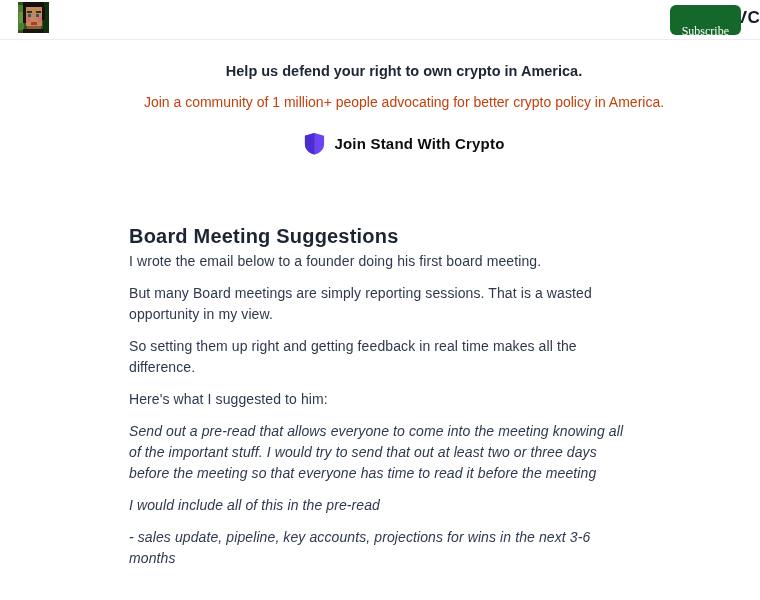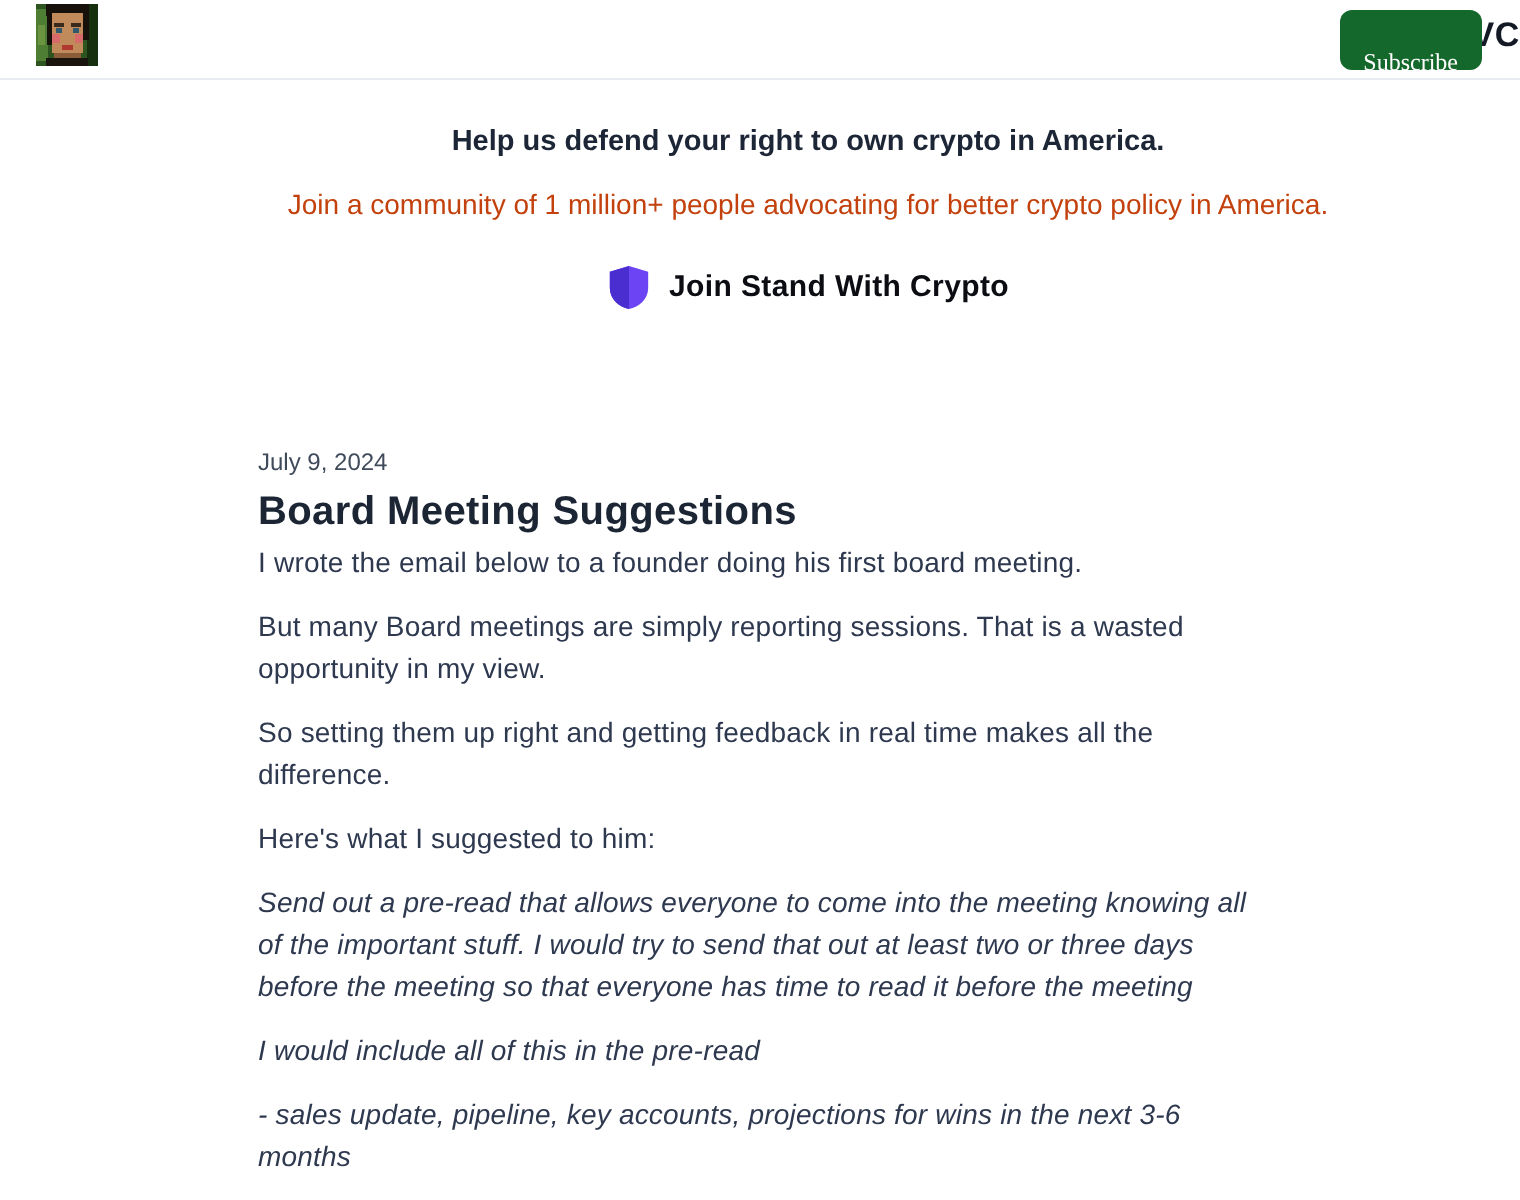--- a/index.html
+++ b/index.html
@@ -150,21 +150,20 @@
   <a class="banner-cta">
     <svg class="shield" viewBox="0 0 24 24">
       <path d="M12 1 L22 4 V12.5 C22 18.5 17.2 22.3 12 23.5 C6.8 22.3 2 18.5 2 12.5 V4 Z" fill="#6d44f3"></path>
       <path d="M12 1 L2 4 V12.5 C2 18.5 6.8 22.3 12 23.5 Z" fill="#4b2ed0"></path>
     </svg>
     <span class="cta-label">Join Stand With Crypto</span>
   </a>
 </section>
 
 <main class="post">
-  <div class="post-date">July 9, 2024</div>
   <h1 class="post-title">Board Meeting Suggestions</h1>
   <div class="post-body" id="post-body">
       <p>I wrote the email below to a founder doing his first board meeting.</p>
       <p>But many Board meetings are simply reporting sessions. That is a wasted opportunity in my view.</p>
       <p>So setting them up right and getting feedback in real time makes all the difference.</p>
       <p>Here's what I suggested to him:</p>
       <p class="italic">Send out a pre-read that allows everyone to come into the meeting knowing all of the important stuff. I would try to send that out at least two or three days before the meeting so that everyone has time to read it before the meeting</p>
       <p class="italic">I would include all of this in the pre-read</p>
       <p class="italic">- sales update, pipeline, key accounts, projections for wins in the next 3-6 months</p>
     </div>

